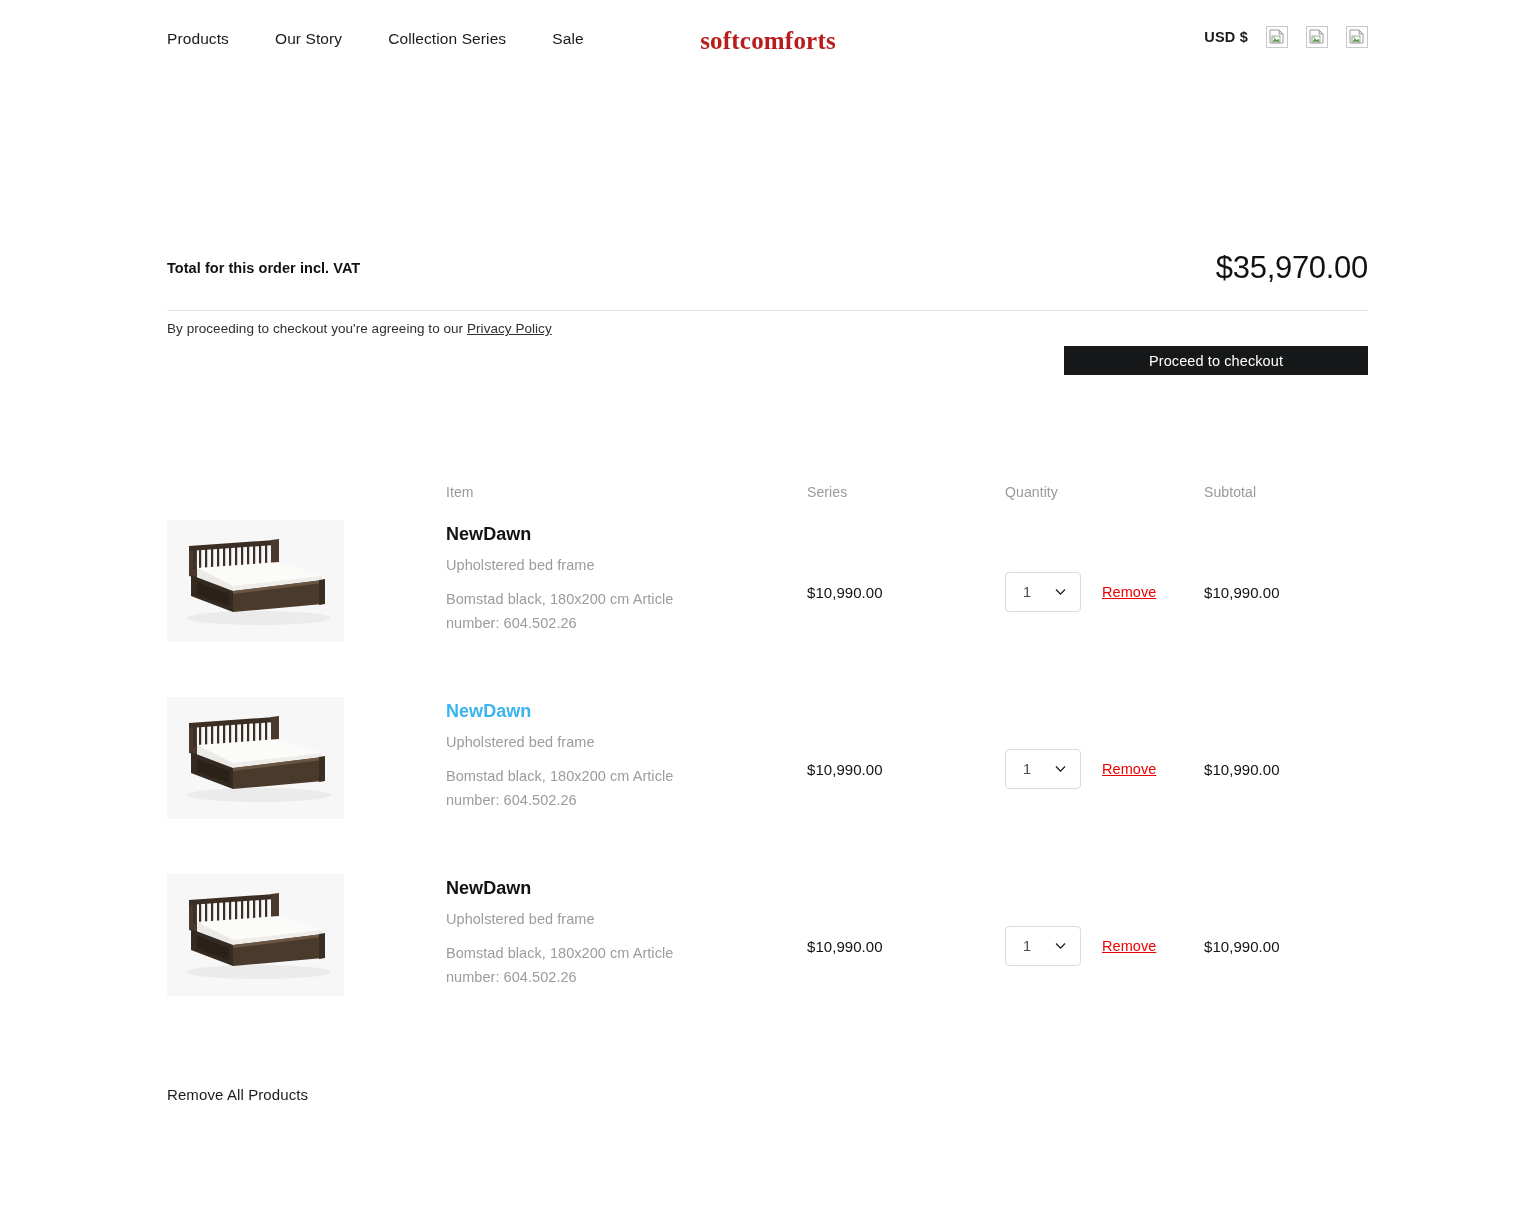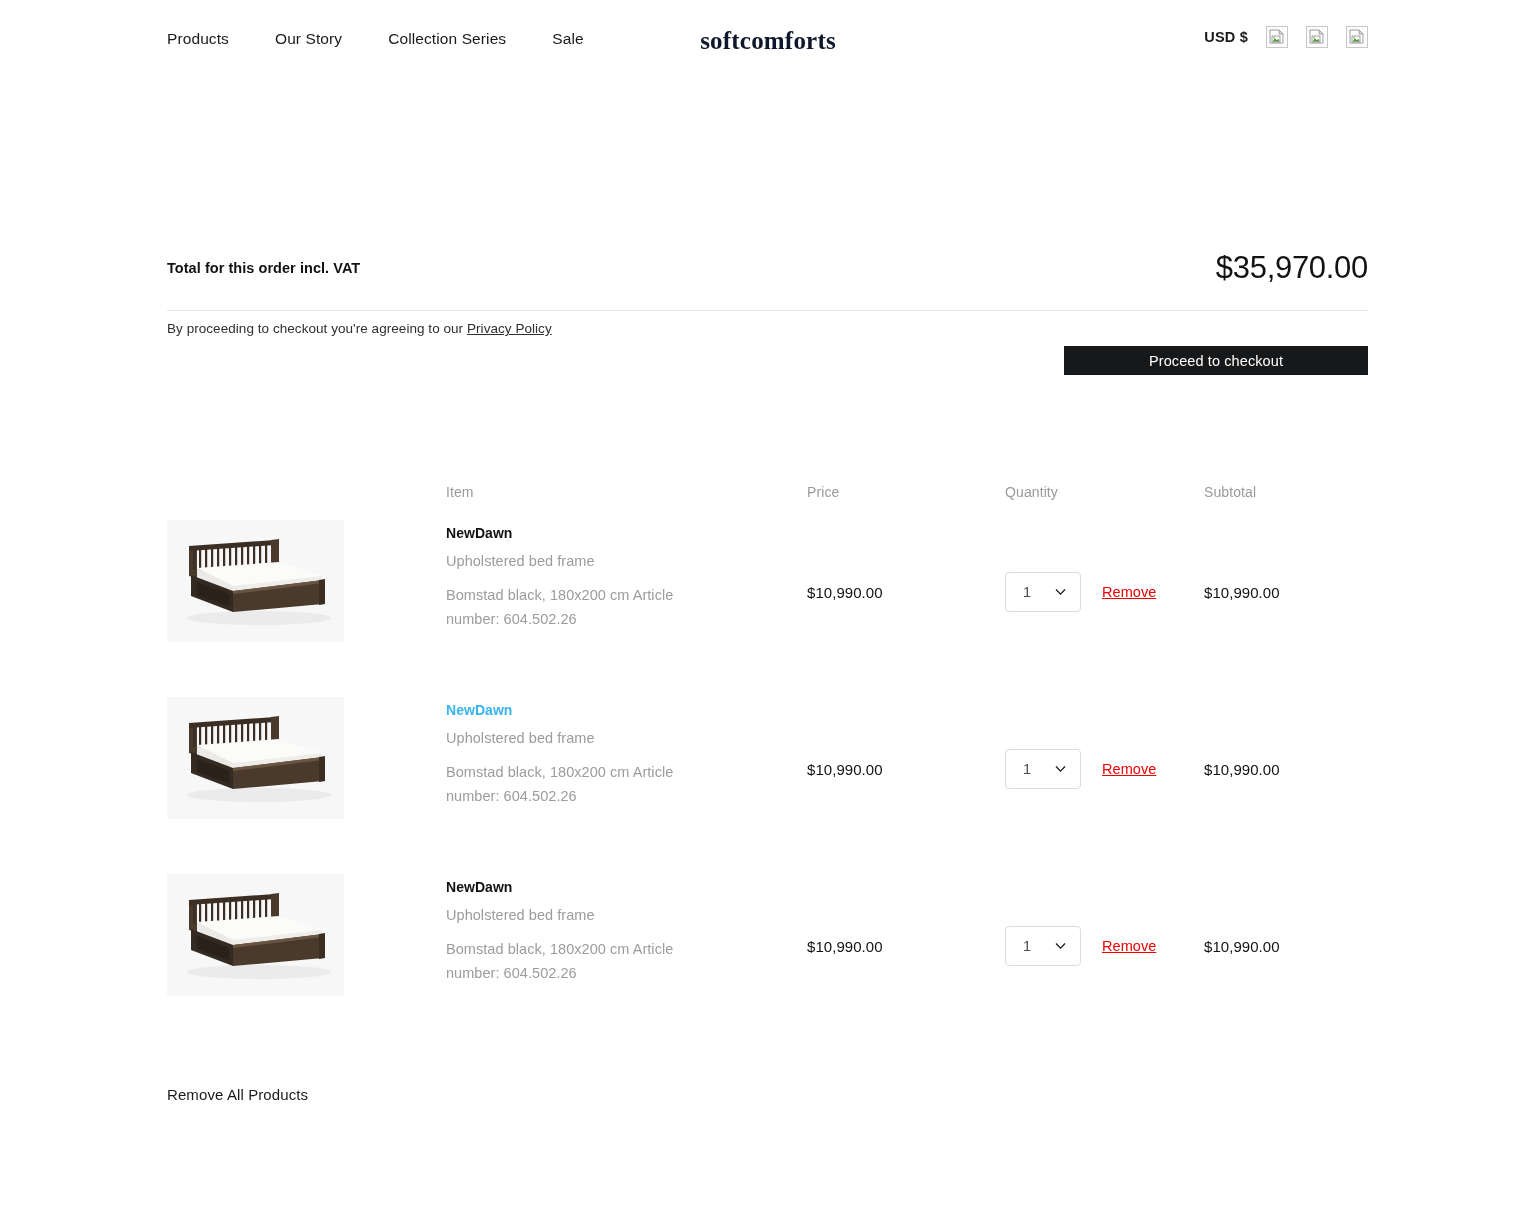--- a/index.html
+++ b/index.html
@@ -44,21 +44,21 @@
   }
   .brand {
     position: absolute;
     left: 0; top: 27px;
     width: 1536px;
     text-align: center;
     font-family: "Liberation Serif", serif;
     font-weight: bold;
     font-size: 25px;
     letter-spacing: .2px;
-    color: #0f172a;
+    color: #b91c1c;
   }
   .header-right {
     position: absolute;
     right: 168px; top: 26px;
     display: flex;
     align-items: center;
     gap: 18px;
   }
   .currency {
     font-size: 14.5px;
@@ -191,21 +191,21 @@
     overflow: hidden;
   }
   .thumb svg { display: block; }
 
   .item-cell {
     position: absolute;
     left: 279px; top: 12px;
     width: 250px;
   }
   .item-title {
-    font-size: 14px;
+    font-size: 18px;
     font-weight: bold;
     color: #111214;
     letter-spacing: .05px;
     margin: 0 0 12px 0;
     cursor: pointer;
     display: inline-block;
   }
   .item-title.link { color: #39b4ef; font-weight: bold; }
   .item-desc {
     font-size: 14.5px;
@@ -349,21 +349,21 @@
     <span>By proceeding to checkout you're agreeing to our</span>
     <a class="policy-link">Privacy Policy</a>
   </div>
 
   <button class="checkout-btn">Proceed to checkout</button>
 
   <div class="cart-table">
 
     <div class="col-headers">
       <span class="col-h col-item">Item</span>
-      <span class="col-h col-price">Price</span>
+      <span class="col-h col-price">Series</span>
       <span class="col-h col-qty">Quantity</span>
       <span class="col-h col-sub">Subtotal</span>
     </div>
 
     <div class="cart-row">
       <div class="thumb">
         <svg width="177" height="122" viewBox="0 0 177 122" aria-hidden="true">
           <rect width="177" height="122" fill="#f7f7f7"></rect>
           <ellipse cx="92" cy="98" rx="72" ry="7" fill="#ebebeb"></ellipse>
           <path d="M22 28 L22 56 L30 58 L30 26 Z" fill="#4a3a2e"></path>

